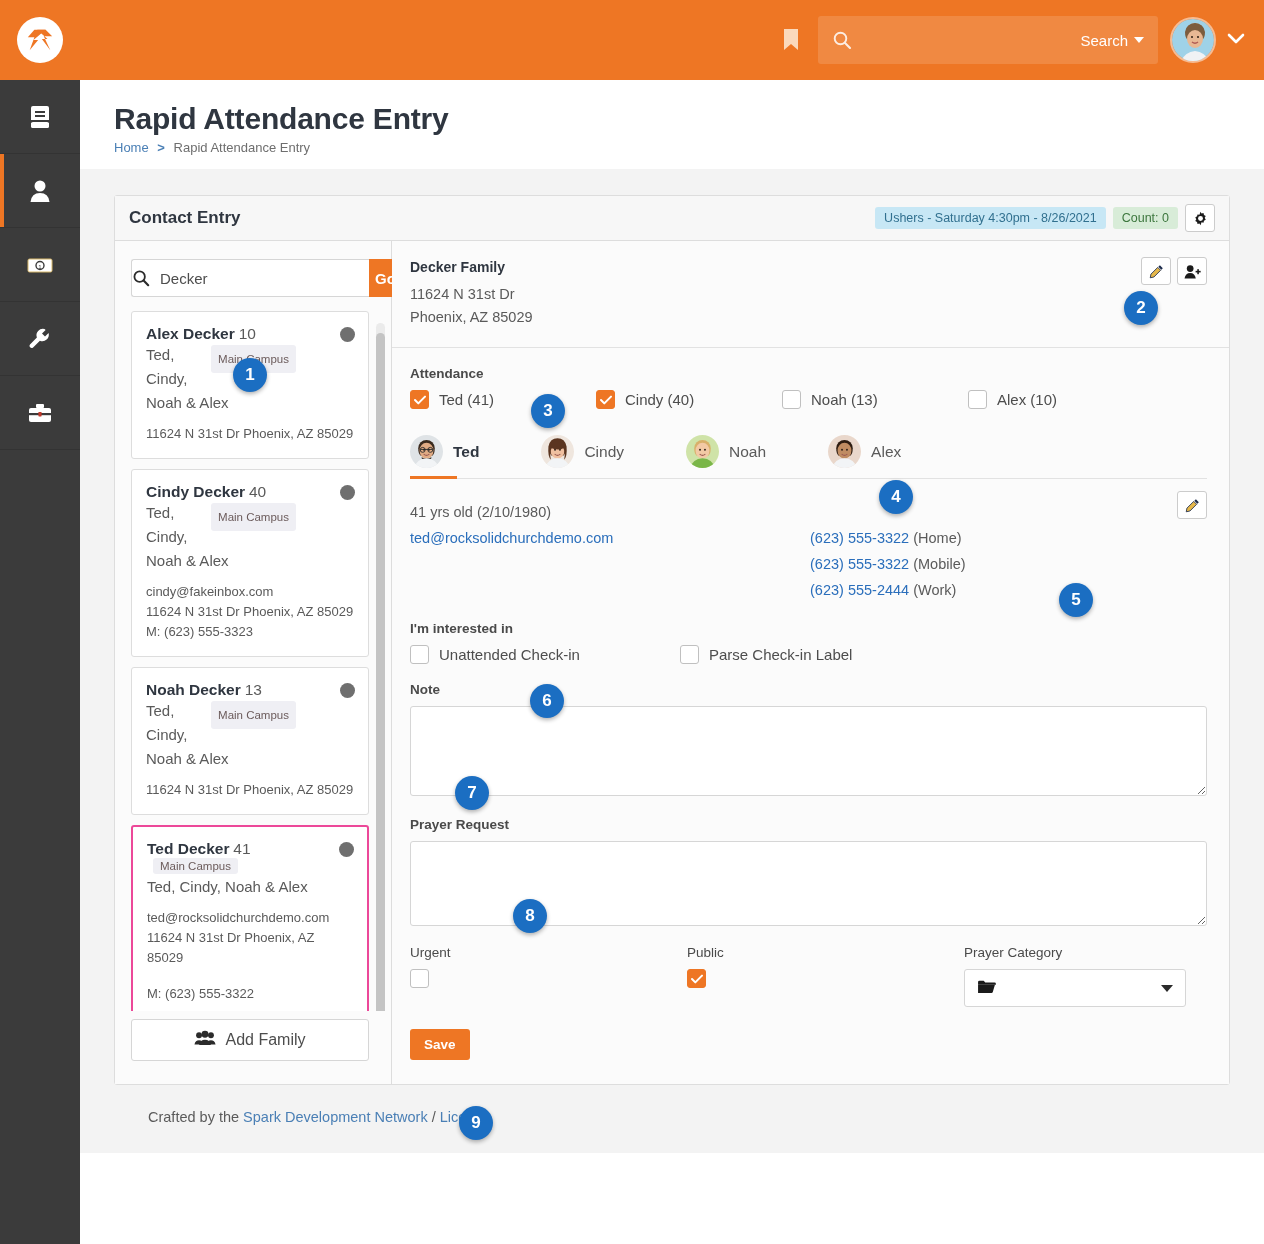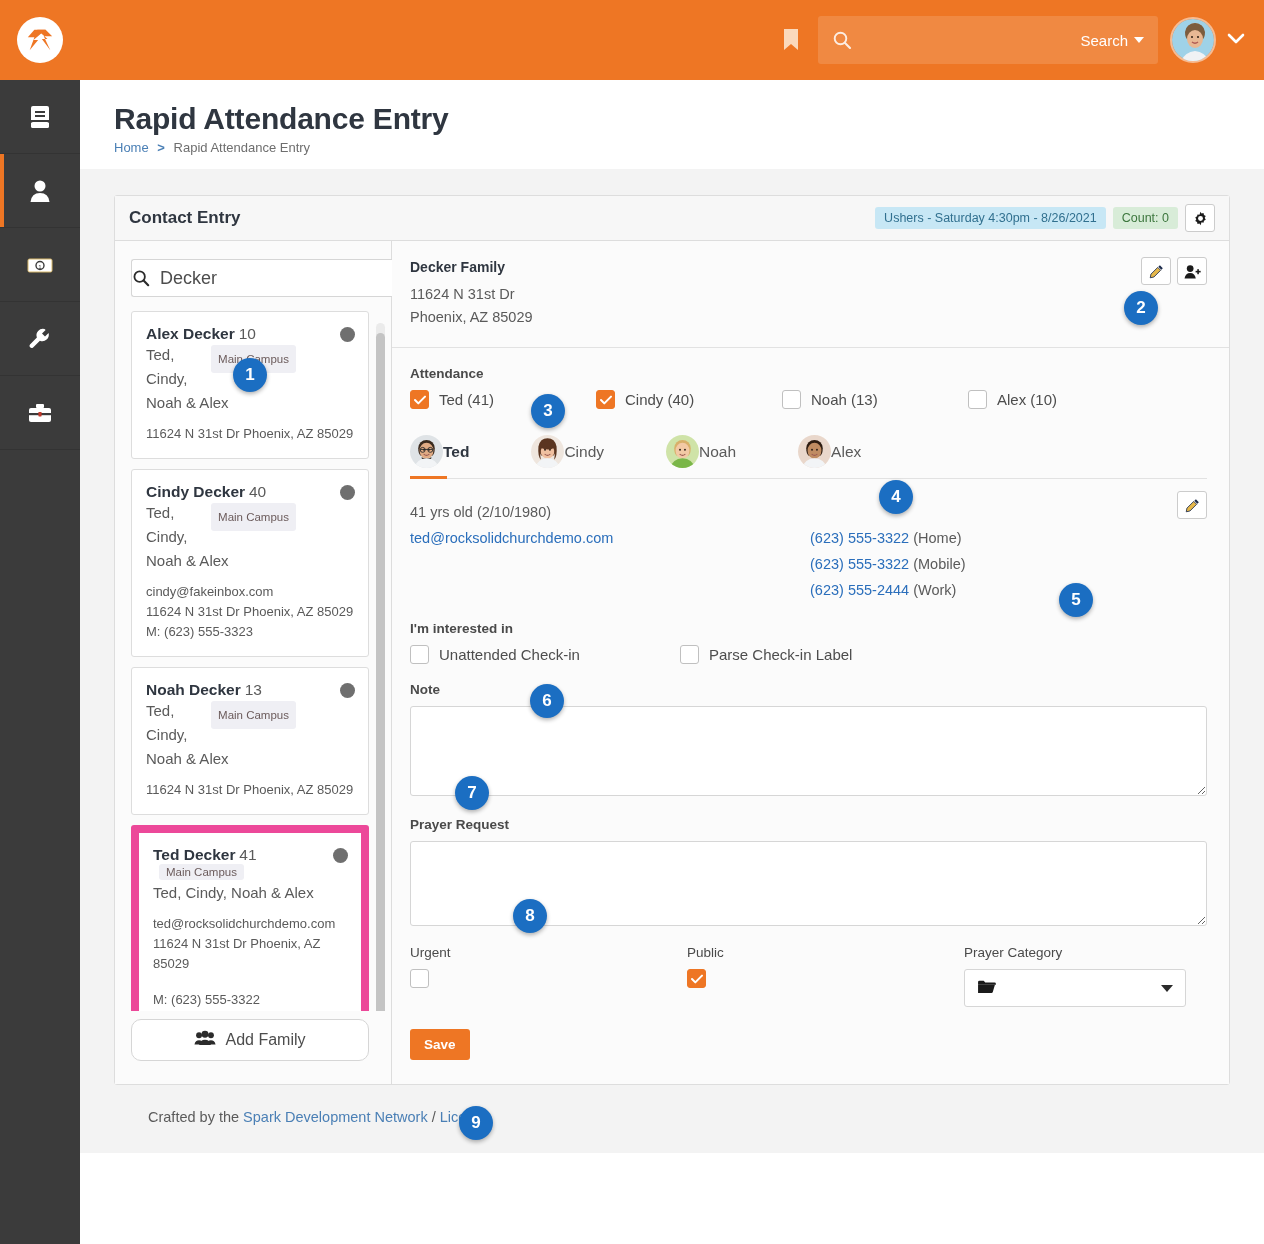--- a/index.html
+++ b/index.html
@@ -114,37 +114,37 @@
     width: 277px; flex: 0 0 277px; border-right: 1px solid #dddddd;
     padding: 18px 0 18px 0; position: relative; background: #fbfbfb;
   }
   .search-row { display: flex; margin: 0 16px 14px 16px; height: 38px; }
   .search-ic-box {
     width: 38px; background: #fff; border: 1px solid #d6d6d6; border-right: 0;
     border-radius: 3px 0 0 3px; display: flex; align-items: center; justify-content: center;
   }
   .search-txt {
     flex: 1 1 auto; border: 1px solid #d6d6d6; border-left: 0; border-right: 0;
-    background: #fff; outline: none; padding: 0 10px; font-size: 18px;
+    background: #fff; outline: none; padding: 0 10px; font-size: 15px;
     color: #4d4d4d; font-family: "Liberation Sans", sans-serif;
   }
   .btn-go {
     width: 56px; background: #ee7624; color: #fff; border: 0;
     border-radius: 0 3px 3px 0; font-size: 15px; font-weight: bold;
     font-family: "Liberation Sans", sans-serif; cursor: pointer;
   }
   .list-scroll {
     height: 700px; overflow: hidden; padding: 0 22px 0 16px; position: relative;
   }
   .person-card {
     background: #fff; border: 1px solid #dddddd; border-radius: 3px;
     padding: 13px 14px 14px 14px; margin-bottom: 10px; position: relative;
     cursor: pointer;
   }
-  .person-card.selected { border: 8px solid #ec4899; }
+  .person-card.selected { border: 2px solid #ec4899; }
   .pc-name-row { padding-right: 38px; }
   .pc-name { font-size: 15.5px; font-weight: bold; color: #2f3640; }
   .pc-age { font-size: 15.5px; color: #5a5a5a; font-weight: normal; }
   .pc-campus {
     display: inline-block; background: #efeff4; color: #6b5b5b;
     font-size: 11.5px; padding: 2px 7px; border-radius: 3px;
     margin-left: 6px; vertical-align: 2px; white-space: nowrap;
   }
   .pc-family { font-size: 15px; color: #5a5a5a; line-height: 24px; max-width: 150px; }
   .pc-family.wide { max-width: 100%; }
@@ -157,21 +157,21 @@
     position: absolute; top: 12px; right: 6px; width: 9px; bottom: 12px;
     background: #ebebeb; border-radius: 5px;
   }
   .scroll-thumb {
     position: absolute; top: 10px; left: 0; width: 9px; height: 690px;
     background: #c4c4c4; border-radius: 5px;
   }
   .add-family-row { margin: 8px 22px 0 16px; }
   .btn-add-family {
     width: 100%; height: 42px; background: #fff; border: 1px solid #d6d6d6;
-    border-radius: 10px; font-size: 16px; color: #4d4d4d; cursor: pointer;
+    border-radius: 3px; font-size: 16px; color: #4d4d4d; cursor: pointer;
     display: flex; align-items: center; justify-content: center; gap: 9px;
     font-family: "Liberation Sans", sans-serif;
   }
 
   
   .detail-col { flex: 1 1 auto; background: #fbfbfb; position: relative; }
   .fam-head {
     padding: 18px 22px 18px 18px; border-bottom: 1px solid #e2e2e2;
     position: relative;
   }
@@ -195,21 +195,21 @@
   .chk-box.checked .tick { display: block; }
 
   .attend-row .chk-item { width: 186px; }
   .interest-row .chk-item { width: 270px; }
 
   .tabs-row {
     display: flex; align-items: flex-end; margin: 22px 22px 0 18px;
     border-bottom: 1px solid #e2e2e2; position: relative;
   }
   .ptab {
-    display: flex; align-items: center; padding: 4px 0 10px 0;
+    display: flex; align-items: center; gap: 10px; padding: 4px 0 10px 0;
     margin-right: 62px; cursor: pointer; position: relative;
   }
   .ptab .tname { font-size: 15.5px; color: #5a5a5a; }
   .ptab.active .tname { color: #2f3640; font-weight: bold; }
   .ptab.active::after {
     content: ""; position: absolute; left: 0; right: 22px; bottom: -1px;
     height: 3px; background: #ee7624;
   }
   .tavatar { width: 33px; height: 33px; border-radius: 50%; overflow: hidden; flex: 0 0 auto; }
   .tavatar svg { display: block; }

